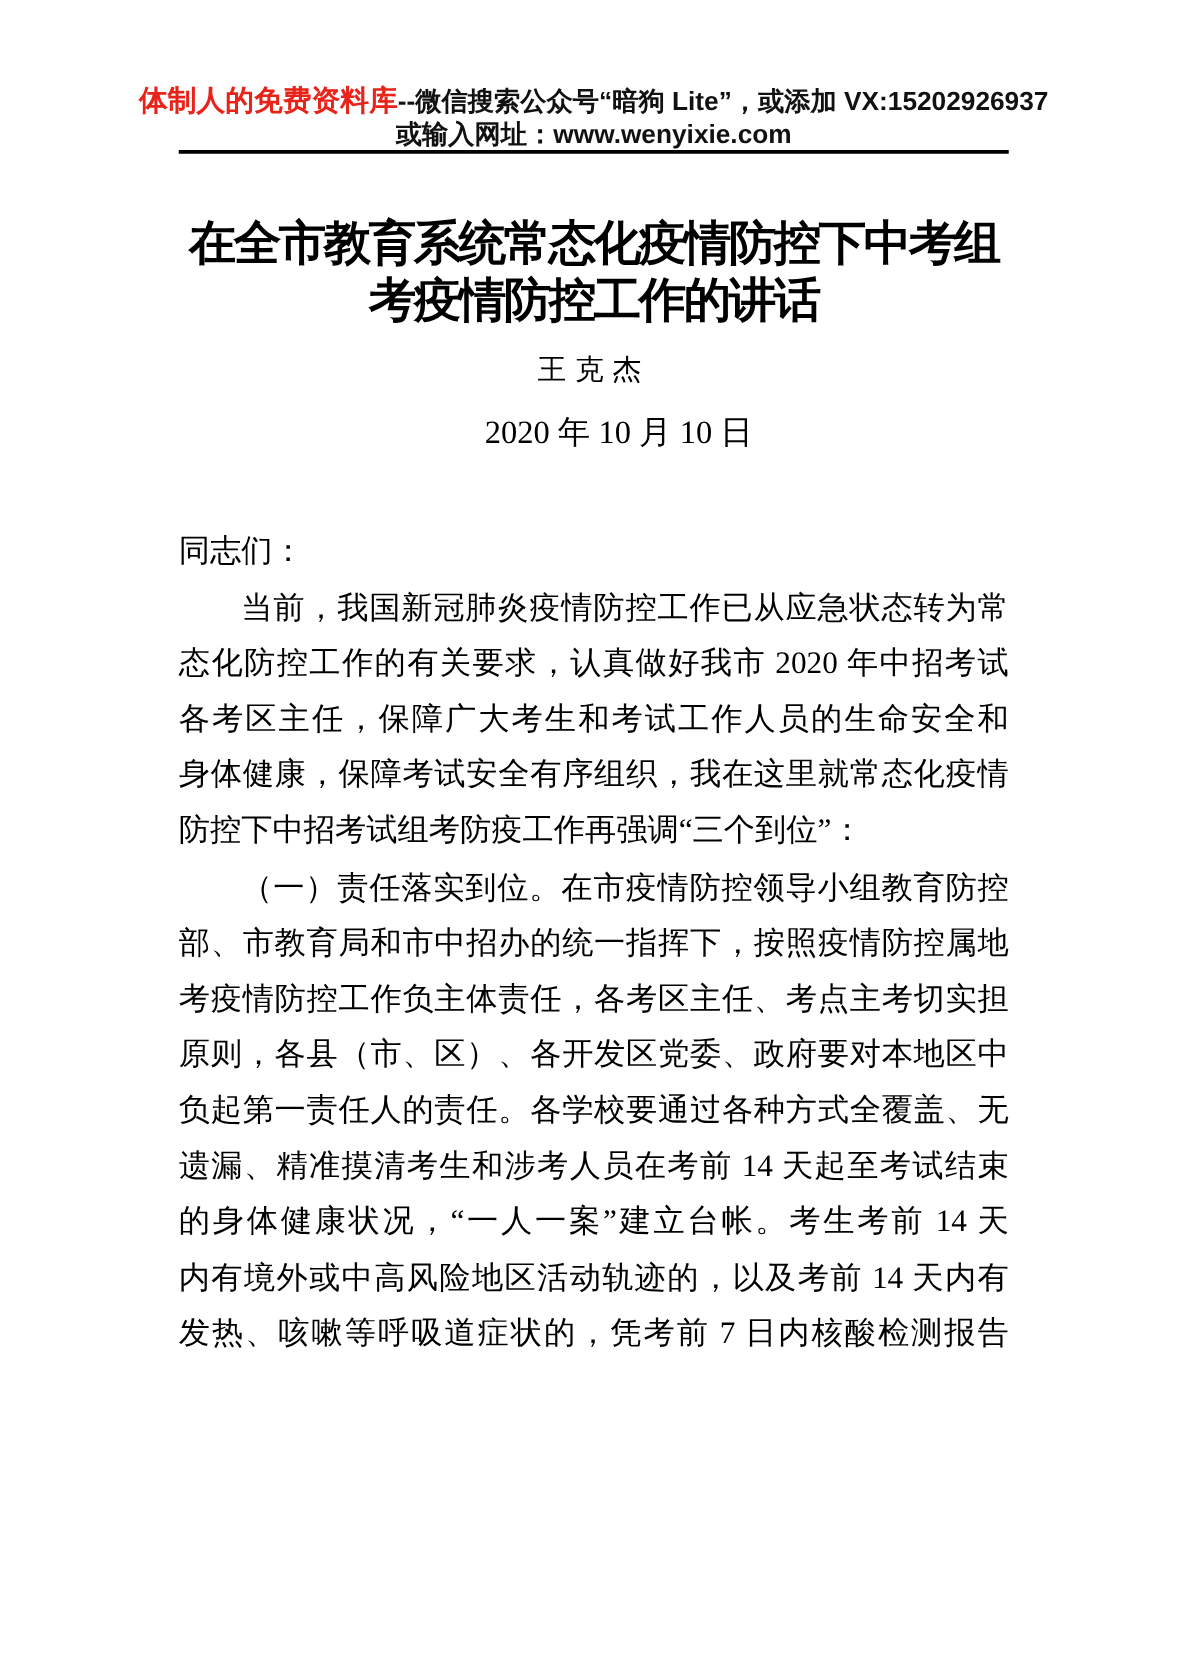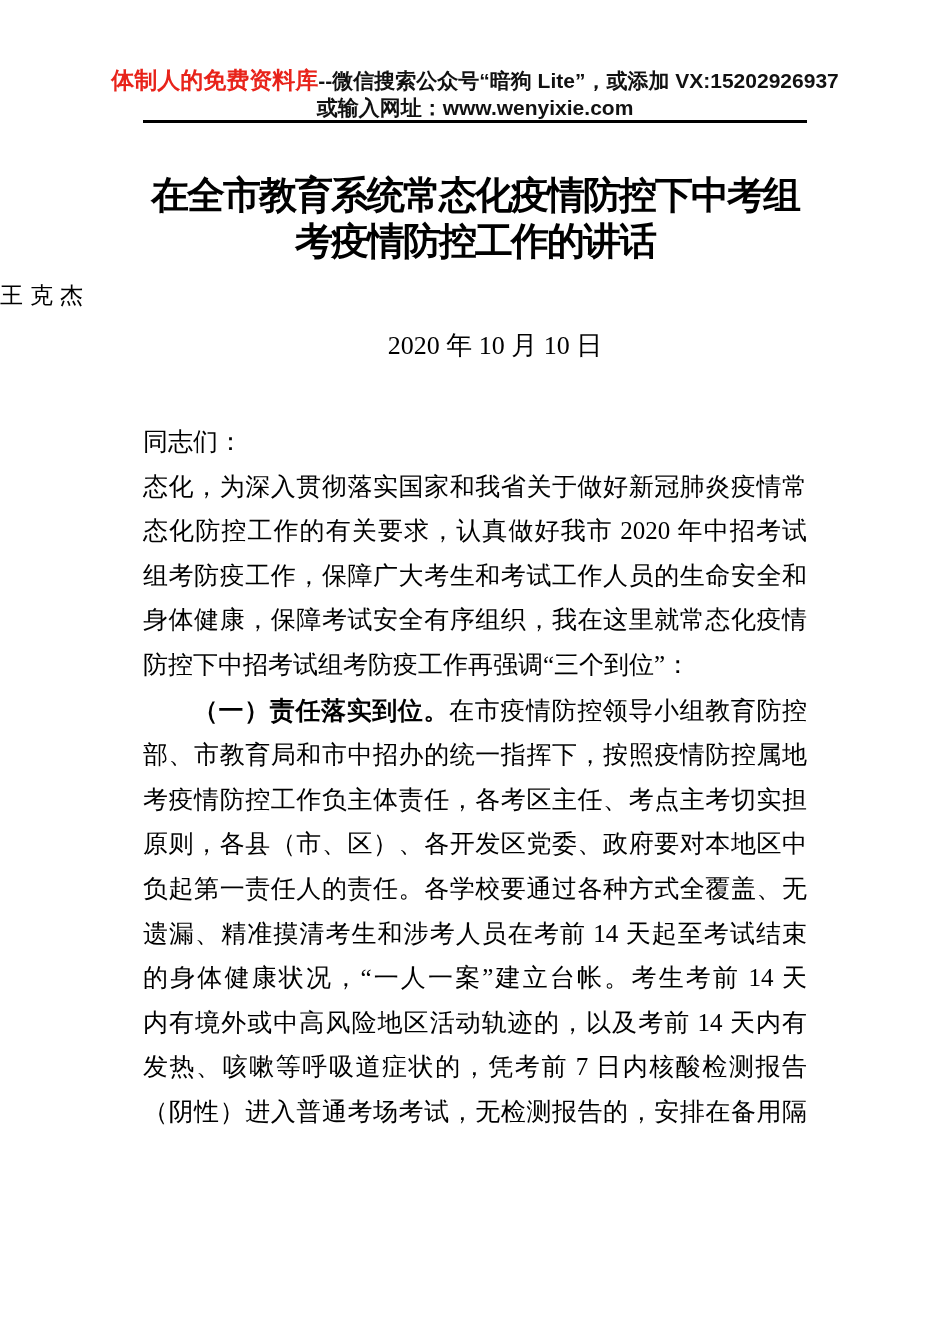--- a/index.html
+++ b/index.html
@@ -36,20 +36,21 @@
     font-weight:bold;
     font-size:38px;
     letter-spacing:-2px;
     line-height:44px;
     font-family:"Liberation Serif",serif;
   }
   .title1{top:173px;}
   .title2{top:219px;}
   .author{
     position:absolute;top:283px;left:0;width:100%;
+    text-align:center;
     font-size:23px;
     letter-spacing:7px;
     line-height:25px;
   }
   .docdate{
     position:absolute;top:332px;left:0;width:100%;
     text-align:center;
     font-size:26px;
     line-height:27px;
     padding-left:20px;
@@ -60,51 +61,50 @@
     width:664px;
     font-size:25px;
     line-height:44.6px;
   }
   .ln{min-height:44.6px;}
   .just{text-align:justify;text-align-last:justify;}
   .left{text-align:left;text-align-last:left;}
   .ind{text-indent:50px;}
   .lead{
     font-family:"Liberation Sans",sans-serif;
-    font-weight:bold;
+    font-weight:normal;
   }
 </style>
 </head>
 <body>
 
 <div class="page">
 
   <div class="hdr hdr1"><span class="brand">体制人的免费资料库</span><span>--微信搜索公众号“暗狗 Lite”，或添加 VX:15202926937</span></div>
   <div class="hdr hdr2">或输入网址：www.wenyixie.com</div>
   <div class="rule"></div>
 
   <div class="title title1">在全市教育系统常态化疫情防控下中考组</div>
   <div class="title title2">考疫情防控工作的讲话</div>
   <div class="author">王克杰</div>
   <div class="docdate">2020 年 10 月 10 日</div>
 
   <div class="bodytext">
     <div class="ln left">同志们：</div>
 
-    <div class="ln just">态化，为深入贯彻落实国家和我省关于做好新冠肺炎疫情常</div>
+    <div class="ln just ind">当前，我国新冠肺炎疫情防控工作已从应急状态转为常</div>
     <div class="ln just">态化防控工作的有关要求，认真做好我市 2020 年中招考试</div>
-    <div class="ln just">组考防疫工作，保障广大考生和考试工作人员的生命安全和</div>
+    <div class="ln just">各考区主任，保障广大考生和考试工作人员的生命安全和</div>
     <div class="ln just">身体健康，保障考试安全有序组织，我在这里就常态化疫情</div>
     <div class="ln left">防控下中招考试组考防疫工作再强调“三个到位”：</div>
 
     <div class="ln just ind"><span class="lead">（一）责任落实到位。</span><span>在市疫情防控领导小组教育防控</span></div>
     <div class="ln just">部、市教育局和市中招办的统一指挥下，按照疫情防控属地</div>
     <div class="ln just">考疫情防控工作负主体责任，各考区主任、考点主考切实担</div>
     <div class="ln just">原则，各县（市、区）、各开发区党委、政府要对本地区中</div>
     <div class="ln just">负起第一责任人的责任。各学校要通过各种方式全覆盖、无</div>
     <div class="ln just">遗漏、精准摸清考生和涉考人员在考前 14 天起至考试结束</div>
     <div class="ln just">的身体健康状况，“一人一案”建立台帐。考生考前 14 天</div>
     <div class="ln just">内有境外或中高风险地区活动轨迹的，以及考前 14 天内有</div>
     <div class="ln just">发热、咳嗽等呼吸道症状的，凭考前 7 日内核酸检测报告</div>
-    <div class="ln just">（阴性）进入普通考场考试，无检测报告的，安排在备用隔</div>
   </div>
 
 </div>
 
 </body></html>

